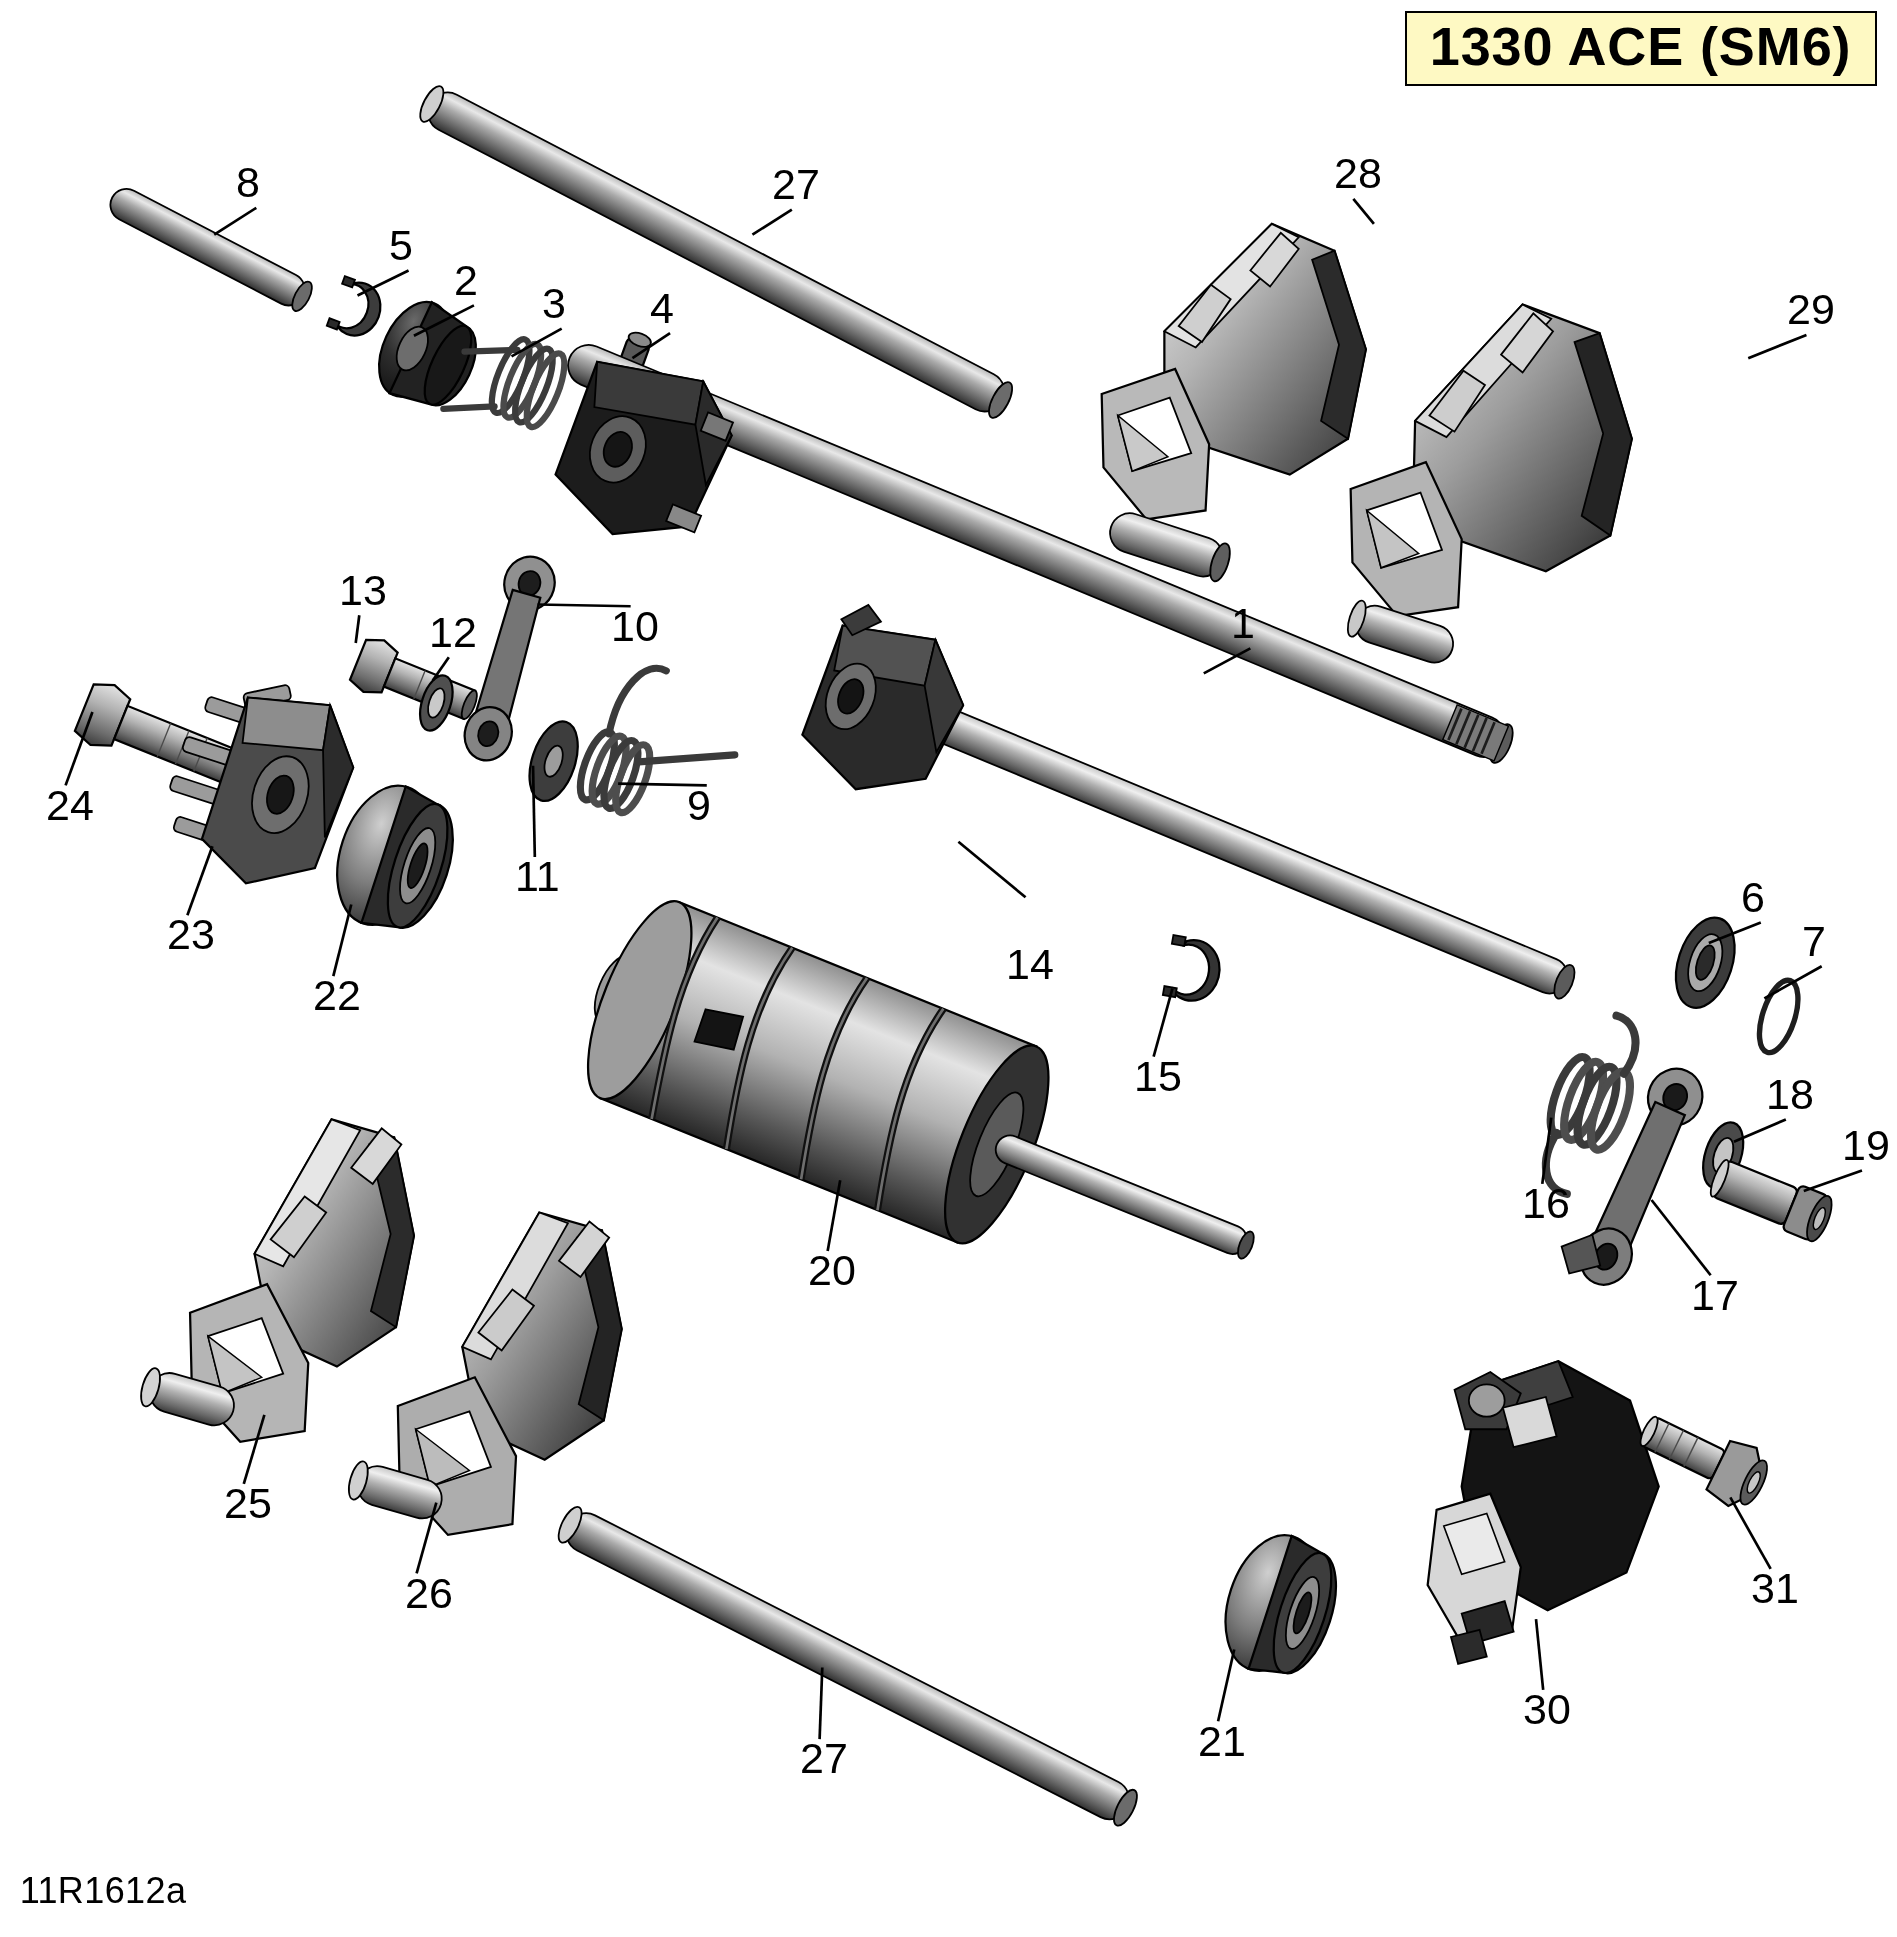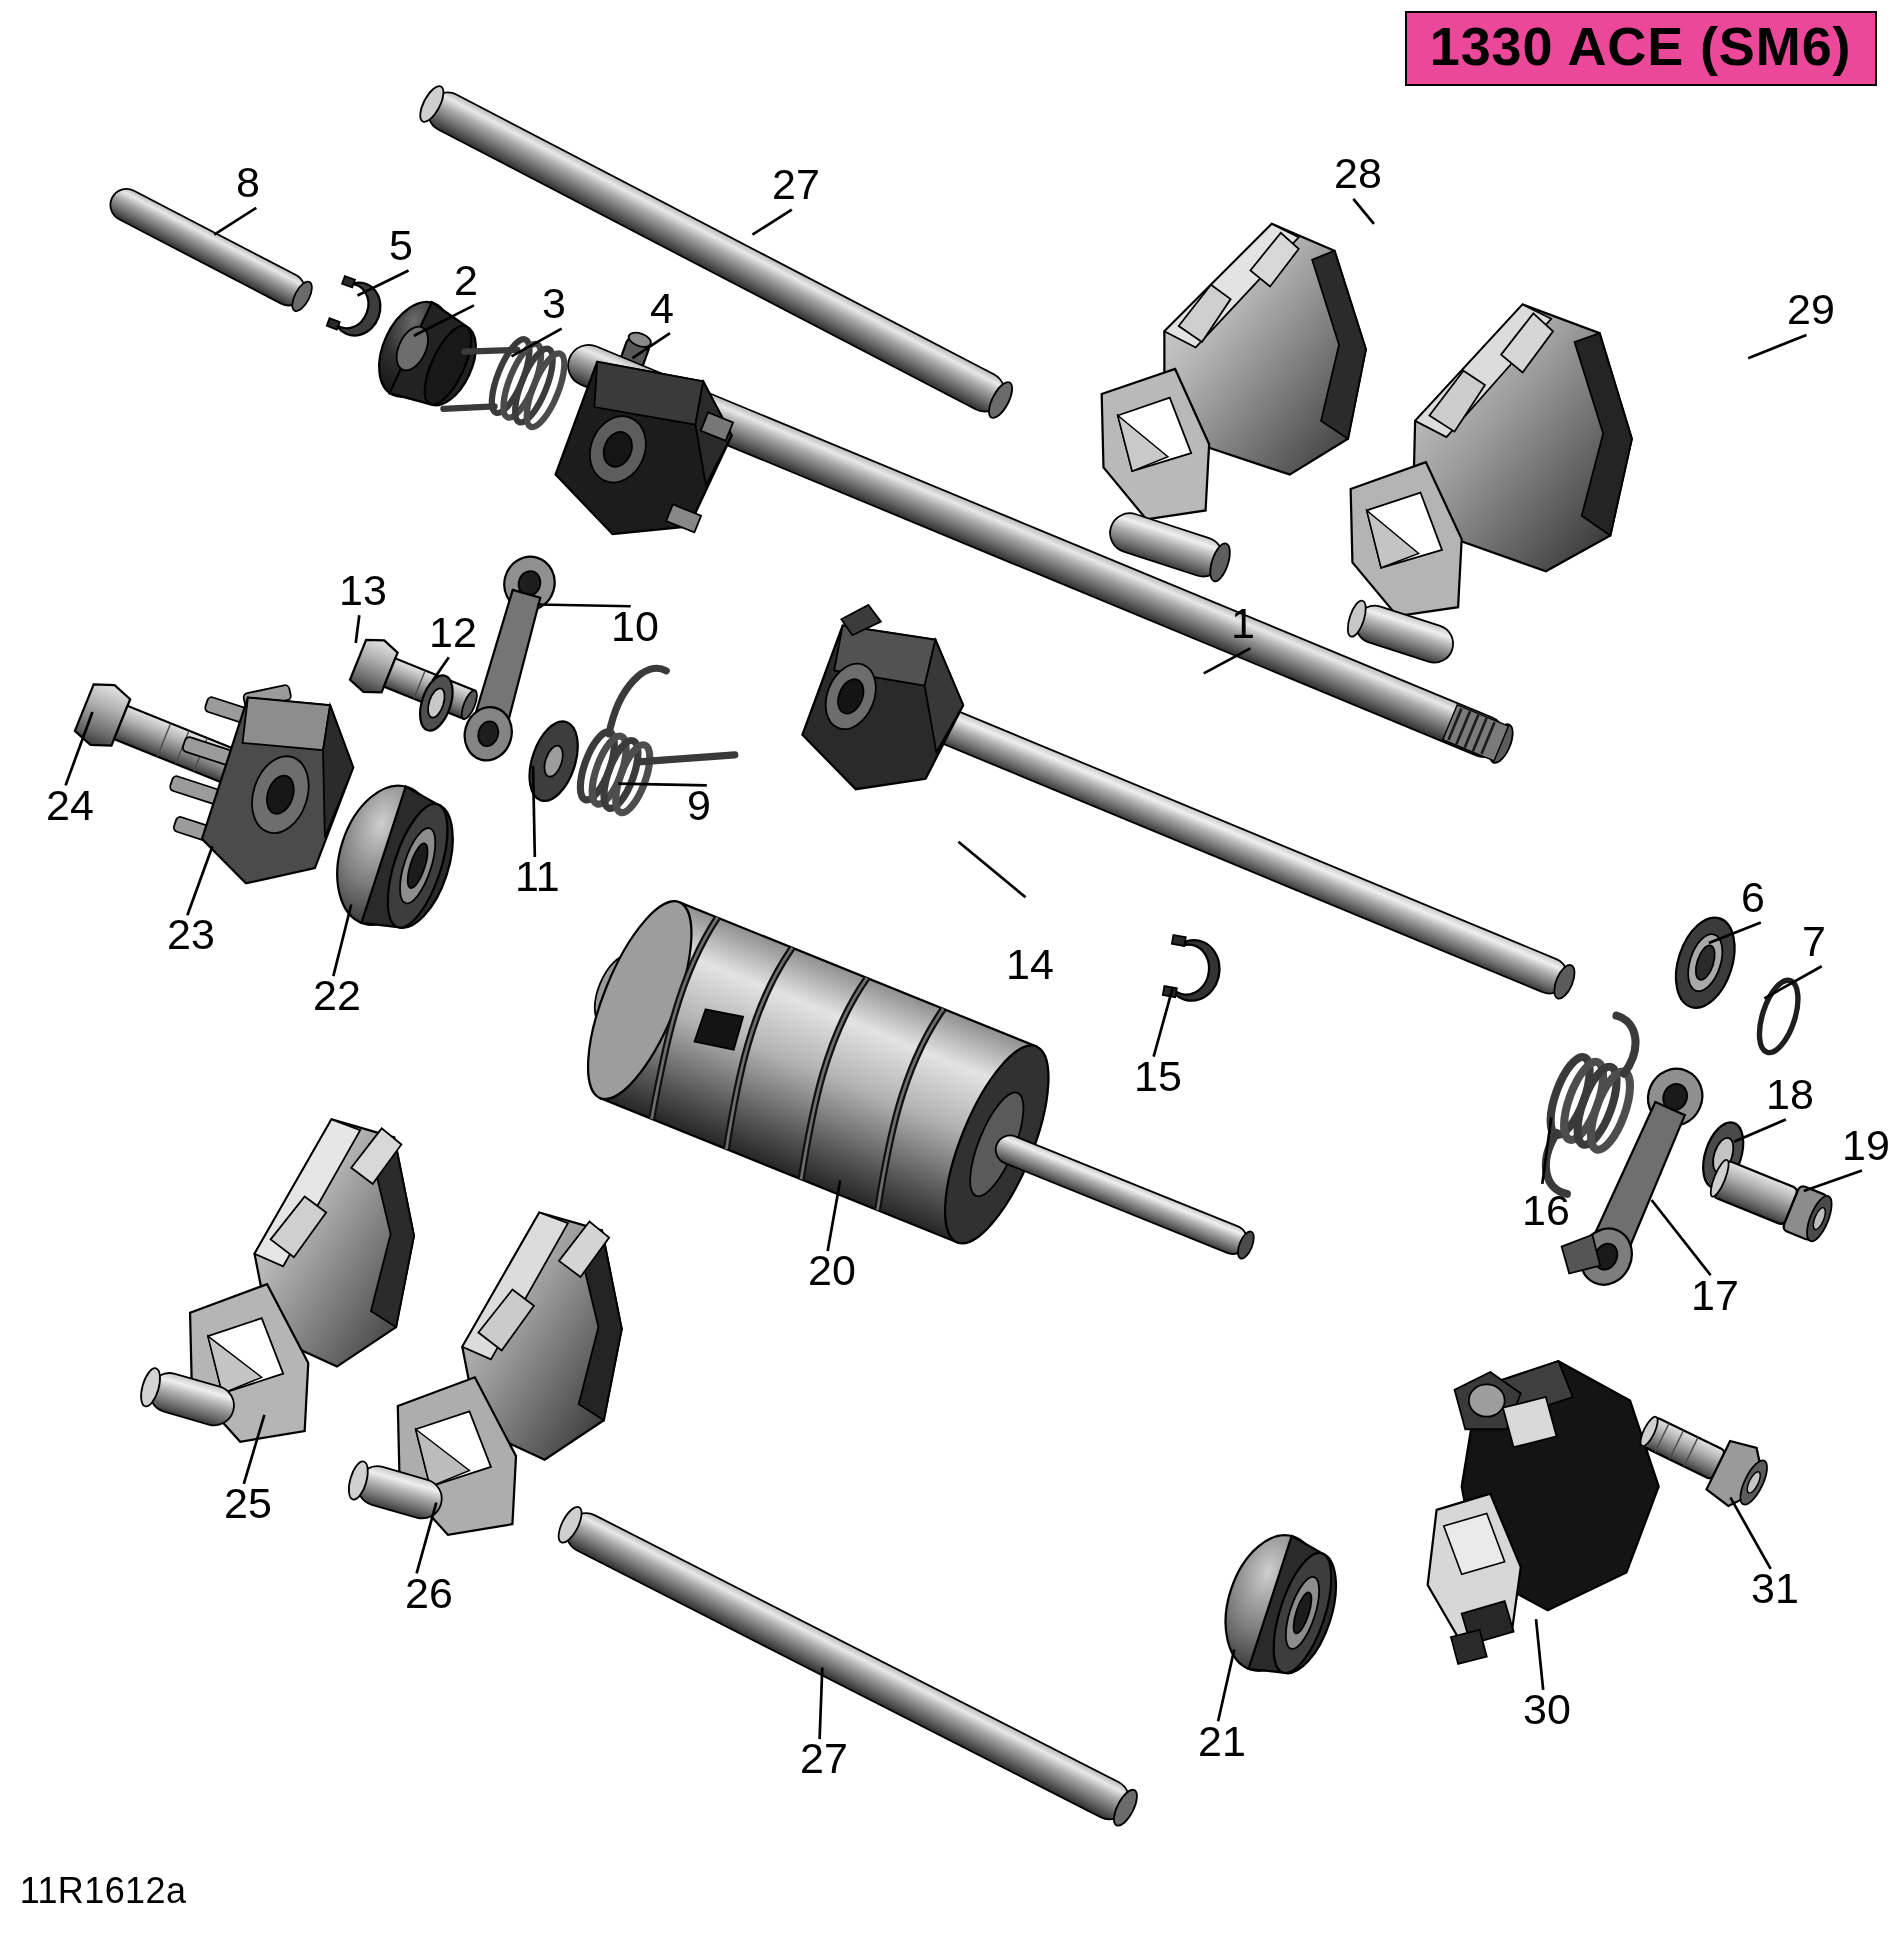--- a/index.html
+++ b/index.html
@@ -4,21 +4,21 @@
 <style>
   html,body{margin:0;padding:0;background:#ffffff;}
   body{width:1898px;height:1937px;position:relative;overflow:hidden;
        font-family:"Liberation Sans","DejaVu Sans",sans-serif;color:#000;}
 
   #stage{position:absolute;left:0;top:0;width:1898px;height:1937px;}
 
   
   #title-box{
     position:absolute; right:21.5px; top:10.7px;
-    border:2.7px solid #000; background:#ec4899;
+    border:2.7px solid #000; background:#fef9c3;
     padding:5.4px 23px 9px 23px;
     font-size:54px; font-weight:bold; letter-spacing:0.9px;
     line-height:1.05; white-space:nowrap;
   }
 
   
   #footer-code{
     position:absolute; left:19.7px; top:1870px;
     font-size:36px; letter-spacing:0.4px;
   }
@@ -486,21 +486,21 @@
       <div class="callout" style="left: 1741px; top: 876px;">6</div>
       <div class="callout" style="left: 1802px; top: 920px;">7</div>
       <div class="callout" style="left: 236px; top: 161px;">8</div>
       <div class="callout" style="left: 687px; top: 784px;">9</div>
       <div class="callout" style="left: 611px; top: 605px;">10</div>
       <div class="callout" style="left: 515px; top: 855px;">11</div>
       <div class="callout" style="left: 429px; top: 611px;">12</div>
       <div class="callout" style="left: 339px; top: 569px;">13</div>
       <div class="callout" style="left: 1006px; top: 896px; margin-top: 47px;">14</div>
       <div class="callout" style="left: 1134px; top: 1055px;">15</div>
-      <div class="callout" style="left: 1522px; top: 1182px; margin-top: 7px;">16</div>
+      <div class="callout" style="left: 1522px; top: 1182px;">16</div>
       <div class="callout" style="left: 1691px; top: 1274px;">17</div>
       <div class="callout" style="left: 1766px; top: 1073px;">18</div>
       <div class="callout" style="left: 1842px; top: 1124px;">19</div>
       <div class="callout" style="left: 808px; top: 1249px;">20</div>
       <div class="callout" style="left: 1198px; top: 1720px;">21</div>
       <div class="callout" style="left: 313px; top: 974px;">22</div>
       <div class="callout" style="left: 167px; top: 913px;">23</div>
       <div class="callout" style="left: 46px; top: 784px;">24</div>
       <div class="callout" style="left: 224px; top: 1482px;">25</div>
       <div class="callout" style="left: 397px; top: 1572px; margin-left: 8px;">26</div>

